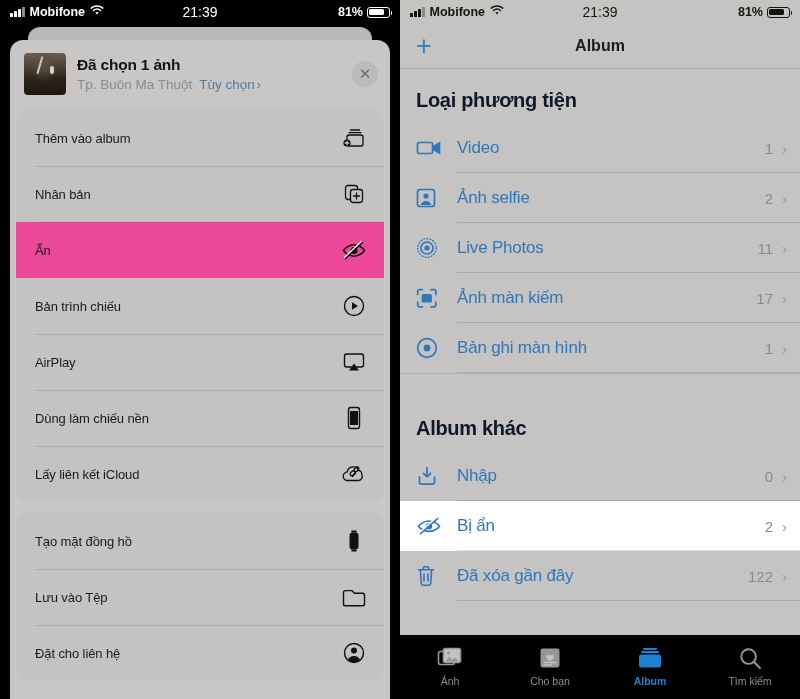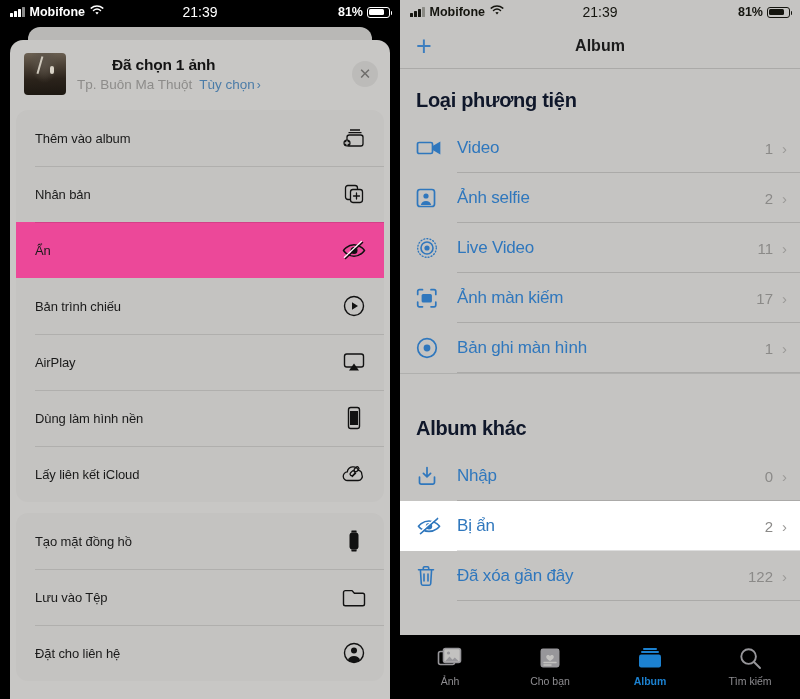--- a/index.html
+++ b/index.html
@@ -66,21 +66,21 @@
   }
   .thumb::before {
     content:""; position:absolute; left:36%; top:8%; width:1.5px; height:42%;
     background:#cfc9bd; transform: rotate(16deg);
   }
   .thumb::after {
     content:""; position:absolute; left:62%; top:30%; width:4px; height:8px;
     background:#d8d2c6; border-radius:2px;
   }
   .head-text { flex: 1; min-width: 0; }
-  .head-title { font-size: 15.5px; font-weight: 700; color: #141414; letter-spacing: -.2px; margin-left: 35px; }
+  .head-title { font-size: 15.5px; font-weight: 700; color: #141414; letter-spacing: -.2px; }
   .head-sub { margin-top: 3px; font-size: 13.5px; color: #8d8c8a; display:flex; align-items:center; gap:7px; }
   .opt-link { color: #4b7ca8; }
   .opt-link .chev { font-size: 12px; margin-left: 2px; }
   .close-btn {
     width: 26px; height: 26px; border-radius: 50%; flex: none;
     background: #bcbbb9; display: flex; align-items: center; justify-content: center;
     color: #6e6d6b; font-size: 15px; font-weight: 500;
   }
 
   .group { background: #c4c3c1; border-radius: 12px; margin: 0 6px 11px 6px; overflow: hidden; }
@@ -254,21 +254,21 @@
           <span class="row-label">AirPlay</span>
           <span class="row-icon">
             <svg width="24" height="22" viewBox="0 0 24 22" fill="none">
               <rect x="2.5" y="3" width="19" height="13" rx="2.2" stroke="#111" stroke-width="1.4"></rect>
               <path d="M12 12.5 17 19.5H7L12 12.5z" fill="#111"></path>
             </svg>
           </span>
         </div>
 
         <div class="row">
-          <span class="row-label">Dùng làm hình nền</span>
+          <span class="row-label">Dùng làm chiếu nền</span>
           <span class="row-icon">
             <svg width="18" height="24" viewBox="0 0 18 24" fill="none">
               <rect x="3.5" y="1.5" width="11" height="21" rx="2.2" stroke="#111" stroke-width="1.4"></rect>
               <rect x="5" y="5" width="8" height="14" fill="#111"></rect>
             </svg>
           </span>
         </div>
 
         <div class="row">
           <span class="row-label">Lấy liên kết iCloud</span>
@@ -382,21 +382,21 @@
       </div>
 
       <div class="arow">
         <span class="a-icon">
           <svg width="22" height="22" viewBox="0 0 22 22" fill="none" stroke="#2f77bd">
             <circle cx="11" cy="11" r="9.3" stroke-width="1.3" stroke-dasharray="1 2.1" stroke-linecap="round"></circle>
             <circle cx="11" cy="11" r="6" stroke-width="1.6"></circle>
             <circle cx="11" cy="11" r="2.6" fill="#2f77bd" stroke="none"></circle>
           </svg>
         </span>
-        <span class="a-label">Live Video</span>
+        <span class="a-label">Live Photos</span>
         <span class="a-count">11</span>
         <span class="a-chev">›</span>
       </div>
 
       <div class="arow">
         <span class="a-icon">
           <svg width="23" height="21" viewBox="0 0 23 21" fill="none" stroke="#2f77bd" stroke-width="1.7" stroke-linecap="round">
             <path d="M1.7 6.5V3.4a1.7 1.7 0 0 1 1.7-1.7h3.1M15 1.7h3.1a1.7 1.7 0 0 1 1.7 1.7v3.1M19.8 14v3.1a1.7 1.7 0 0 1-1.7 1.7H15M6.5 18.8H3.4a1.7 1.7 0 0 1-1.7-1.7V14"></path>
             <rect x="5.6" y="6" width="10.3" height="8.5" rx="1.5" fill="#2f77bd" stroke="none"></rect>
           </svg>

